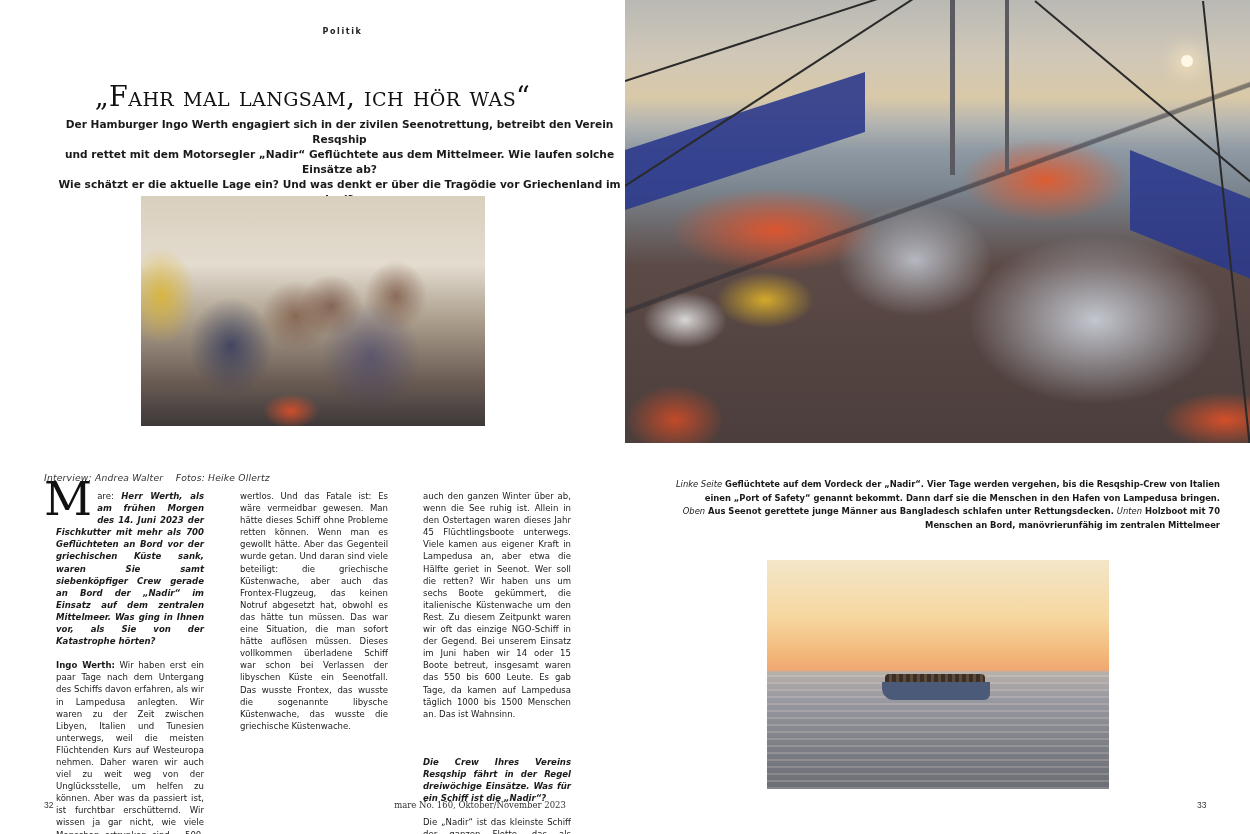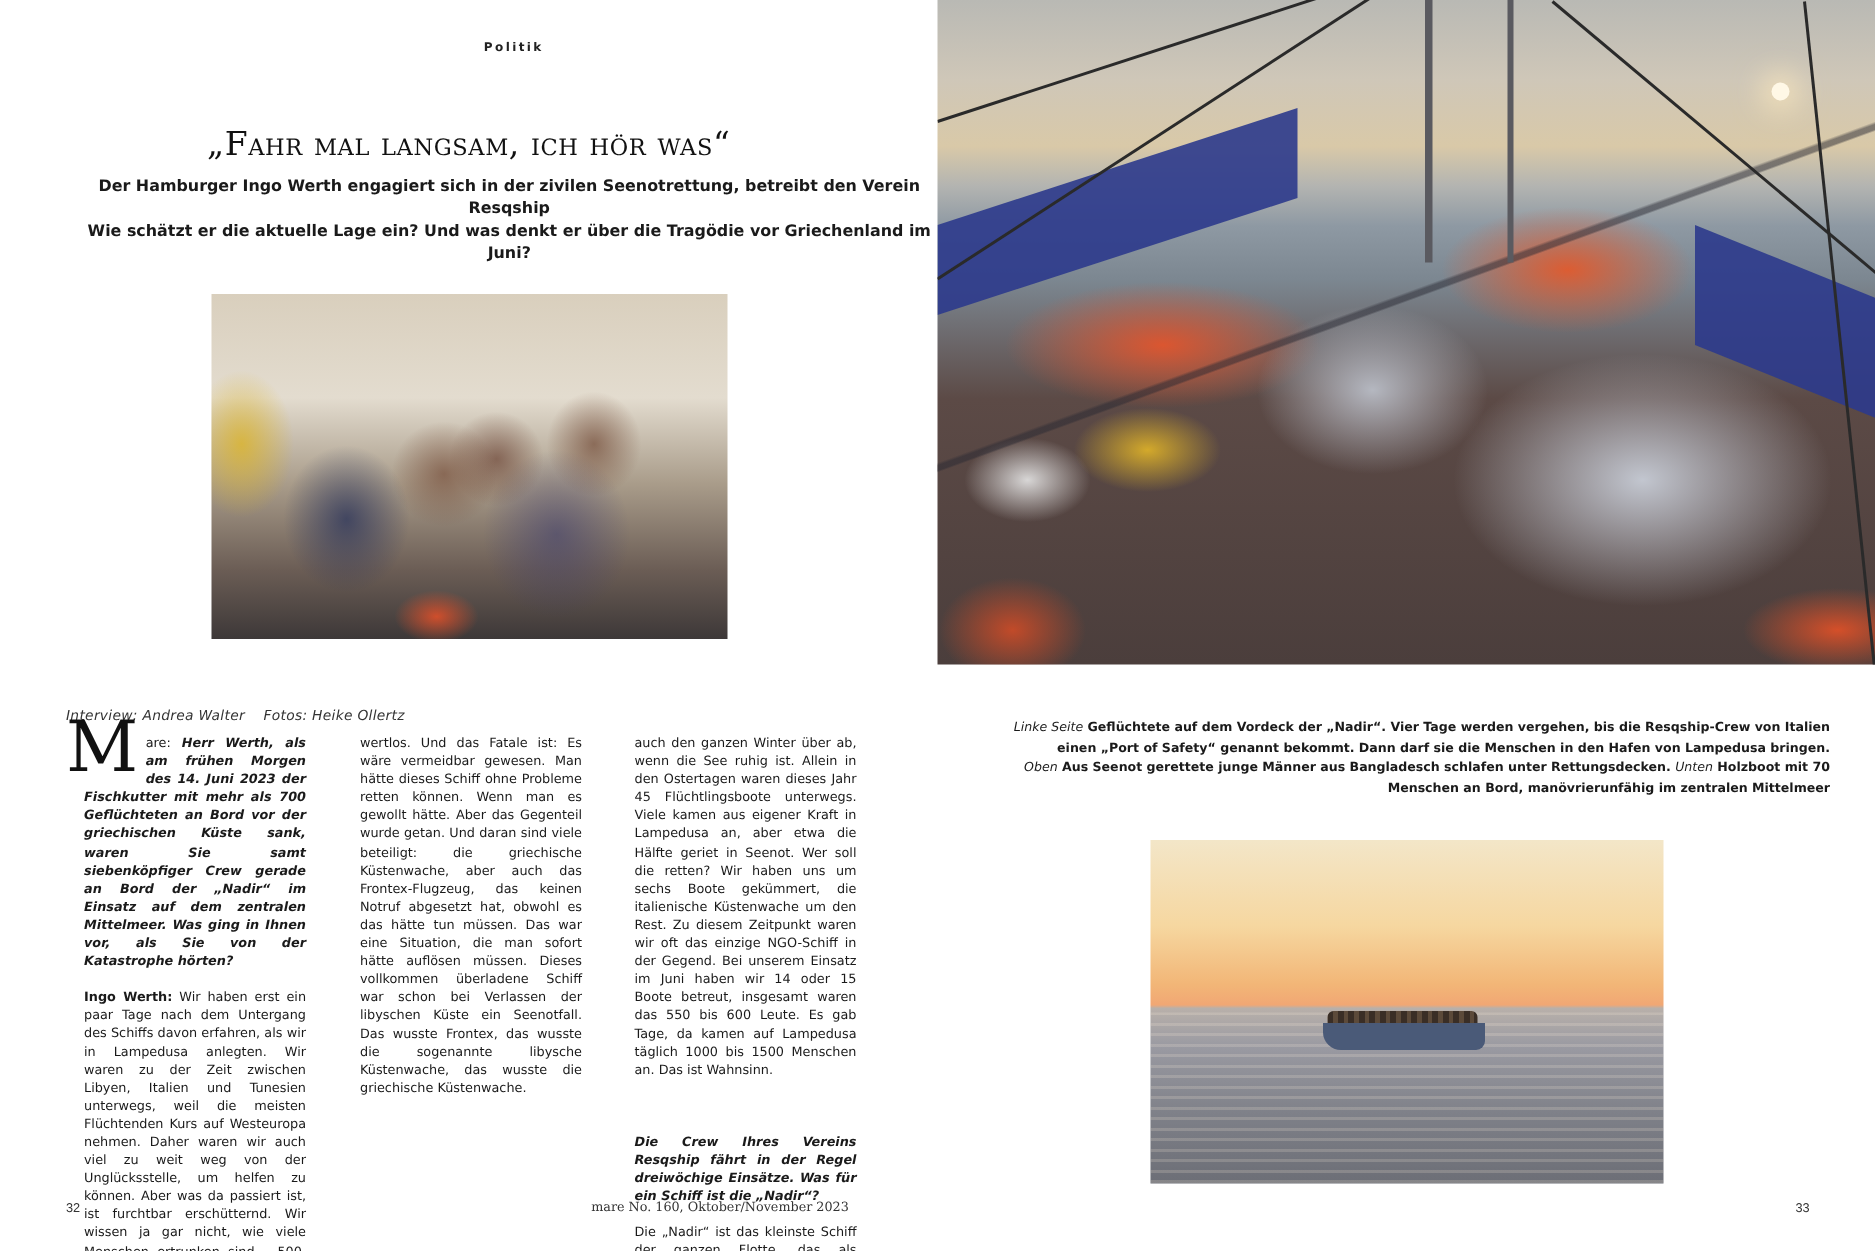--- a/index.html
+++ b/index.html
@@ -9,21 +9,21 @@
   .page-left { position: absolute; left: 0; top: 0; width: 625px; height: 834px; background: #fff; }
 
   .section-label {
     position: absolute; top: 27px; left: 0; width: 685px; text-align: center;
     font-family: "DejaVu Sans", sans-serif; font-size: 8px; font-weight: bold;
     letter-spacing: 1.6px; color: #222;
   }
 
   .headline {
     position: absolute; top: 80px; left: 0; width: 625px; text-align: center;
-    font-family: "DejaVu Serif", serif; font-size: 22px; font-variant: small-caps;
+    font-family: "DejaVu Serif", serif; font-size: 27px; font-variant: small-caps;
     letter-spacing: 0.4px; color: #111; line-height: 34px; font-weight: normal;
   }
 
   .lede {
     position: absolute; top: 117px; left: 30px; width: 565px; text-align: center;
     font-family: "DejaVu Sans", sans-serif; font-size: 10.6px; font-weight: bold;
     line-height: 15px; color: #1a1a1a; margin-left: 27px;
   }
 
   .photo { position: absolute; overflow: hidden; }
@@ -123,20 +123,21 @@
 </head>
 <body>
 
 <div class="page-left">
   <div class="section-label">Politik</div>
 
   <h1 class="headline">„Fahr mal langsam, ich hör was“</h1>
 
   <div class="lede">
     <div>Der Hamburger Ingo Werth engagiert sich in der zivilen Seenotrettung, betreibt den Verein Resqship</div>
+    <div>und rettet mit dem Motorsegler „Nadir“ Geflüchtete aus dem Mittelmeer. Wie laufen solche Einsätze ab?</div>
     <div>Wie schätzt er die aktuelle Lage ein? Und was denkt er über die Tragödie vor Griechenland im Juni?</div>
   </div>
 
   <div class="photo photo-group" title="Gruppe junger Männer unter Rettungsdecken an Bord"></div>
 
   <div class="byline">Interview: Andrea Walter    Fotos: Heike Ollertz</div>
 
   <div class="col col1">
     <span class="dropcap">M</span>
     <p><span>are: </span><span class="q">Herr Werth, als am frühen Morgen des 14. Juni 2023 der Fischkutter mit mehr als 700 Geflüchteten an Bord vor der griechischen Küste sank, waren Sie samt siebenköpfiger Crew gerade an Bord der „Nadir“ im Einsatz auf dem zentralen Mittelmeer. Was ging in Ihnen vor, als Sie von der Katastrophe hörten?</span></p>

